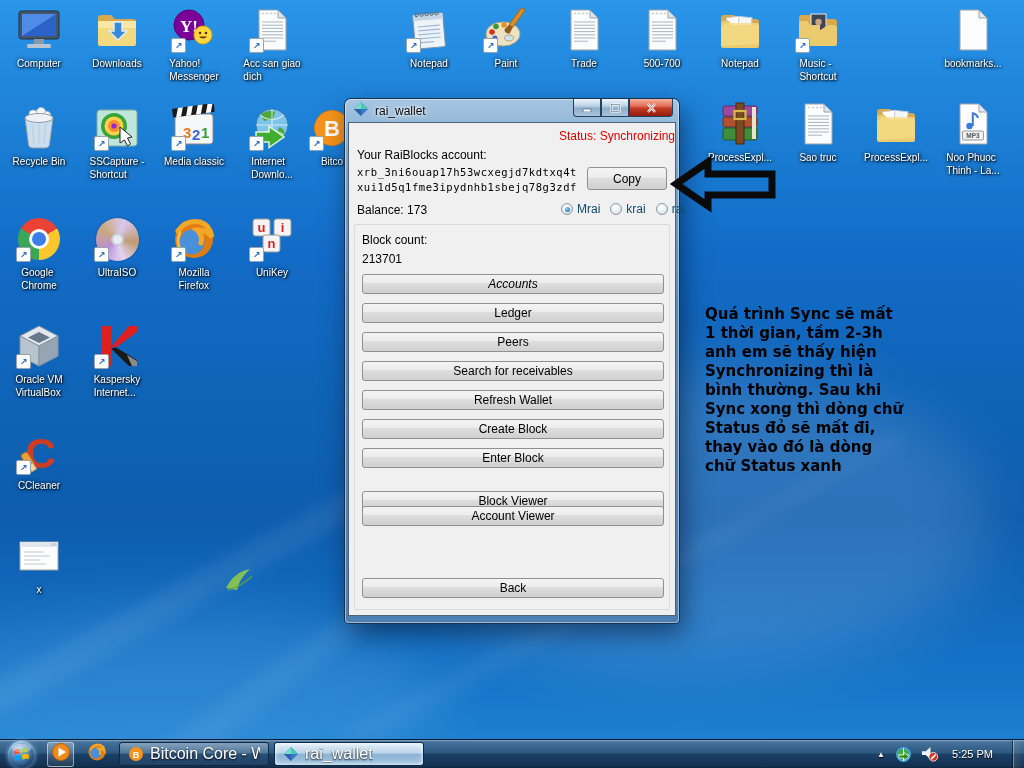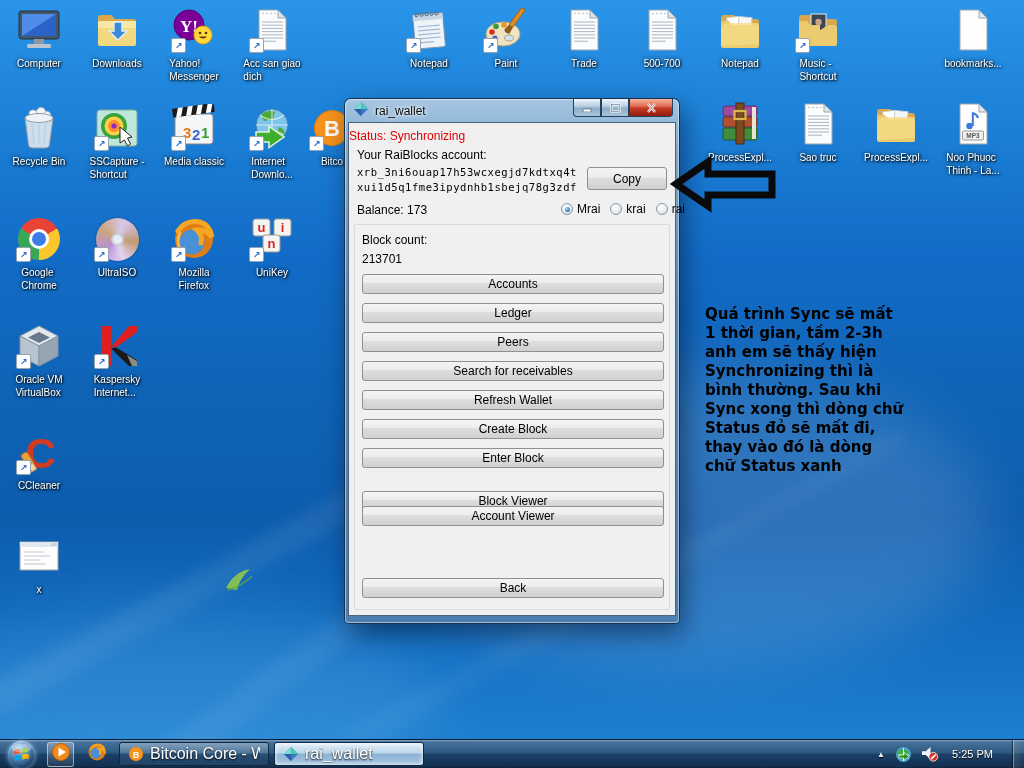--- a/index.html
+++ b/index.html
@@ -34,35 +34,35 @@
   .tbar{height:23px;display:flex;align-items:center;gap:6px;padding-left:5px;position:relative}
   .tbar-title{font-size:12px;color:#0a0a0a;text-shadow:0 0 3px #fff,0 0 6px #fff}
   .caption{position:absolute;right:3px;top:0;display:flex}
   .cap{width:28px;height:18px;box-sizing:border-box;border:1px solid #23425f;border-top:none;
     display:flex;align-items:center;justify-content:center;
     background:linear-gradient(180deg,#eef6fc 0%,#bcd2e5 40%,#8fafc9 55%,#a9c5da 100%)}
   .cap.min{border-radius:0 0 0 4px}
   .cap.close{width:44px;border-radius:0 0 4px 0;
     background:linear-gradient(180deg,#f6b39c 0%,#e2705a 40%,#c23a22 55%,#921c0c 100%)}
   .client{position:relative;height:492px;background:#f0f0f0;border:1px solid #4d637a;box-sizing:content-box}
-  .status{position:absolute;top:6px;left:0;right:0;text-align:left;font-size:12px}
+  .status{position:absolute;top:6px;left:0;right:0;text-align:right;font-size:12px}
   .lbl{position:absolute;font-size:12px;color:#000}
   .addr{position:absolute;left:8px;top:42px;font-family:"DejaVu Sans Mono",monospace;font-size:10.5px;
     letter-spacing:.55px;line-height:14.5px;color:#000;white-space:pre-line}
   .w7btn{box-sizing:border-box;border:1px solid #8e9091;border-radius:3px;color:#000;
     background:linear-gradient(180deg,#f4f4f4 0%,#ececec 45%,#dedede 46%,#d0d0d0 100%);
     display:flex;align-items:center;justify-content:center;font-size:12px;cursor:pointer}
   #copybtn{position:absolute;left:238px;top:44px;width:80px;height:23px}
   #units{position:absolute;left:212px;top:79px;display:flex;align-items:center;gap:10px}
   .unit{display:flex;align-items:center;gap:4px;cursor:pointer}
   .radio{width:12px;height:12px;border-radius:50%;box-sizing:border-box;border:1px solid #8a9aa8;position:relative;
     background:radial-gradient(circle at 40% 32%,#fff 0%,#e7edf2 55%,#bcc9d4 100%)}
   .radio.sel::after{content:"";position:absolute;inset:2.5px;border-radius:50%;
     background:radial-gradient(circle at 38% 32%,#9fd4f2,#2f7ac2 70%,#1c5a9a)}
-  .rlabel{font-size:12px;color:#000000}
+  .rlabel{font-size:12px;color:#0c4a6e}
   .frame{position:absolute;left:5px;right:5px;top:101px;bottom:5px;border:1px solid #dadada;border-radius:2px}
   .wbtn{position:absolute;left:13px;width:302px;height:20px}
   
   .anno{position:absolute;z-index:40;font:bold 15px "DejaVu Sans",sans-serif;color:#000;
     line-height:19px;white-space:pre-line}
   #arrow{position:absolute;left:668px;top:153px;z-index:45}
   
   #taskbar{position:absolute;left:0;bottom:0;width:1024px;height:29px;z-index:100;display:flex;align-items:center;
     background:linear-gradient(180deg,#7ea6cb 0,#45719b 2px,#2e597f 45%,#1b4066 52%,#122f4e 96%,#0c2239 100%);
     border-top:1px solid #0a1c30;box-sizing:border-box}
@@ -532,21 +532,21 @@
           </span>
           <span class="unit">
             <span class="radio"></span>
             <span class="rlabel">rai</span>
           </span>
         </div>
       <div class="frame"></div>
       <div class="lbl" style="left:13px;top:110px">Block count:</div>
       <div class="lbl" style="left:13px;top:129px">213701</div>
       <div id="wbtns">
-          <div class="w7btn wbtn" style="top: 151px;">Accounts</div>
+          <div class="w7btn wbtn" style="top: 151px; font-style: italic;">Accounts</div>
           <div class="w7btn wbtn" style="top: 180px; text-align: right;">Ledger</div>
           <div class="w7btn wbtn" style="top: 209px;">Peers</div>
           <div class="w7btn wbtn" style="top: 238px;">Search for receivables</div>
           <div class="w7btn wbtn" style="top: 267px;">Refresh Wallet</div>
           <div class="w7btn wbtn" style="top: 296px;">Create Block</div>
           <div class="w7btn wbtn" style="top: 325px;">Enter Block</div>
           <div class="w7btn wbtn" style="top: 368px;">Block Viewer</div>
           <div class="w7btn wbtn" style="top: 383px;">Account Viewer</div>
         </div>
       <div class="w7btn wbtn" style="top:455px">Back</div>

